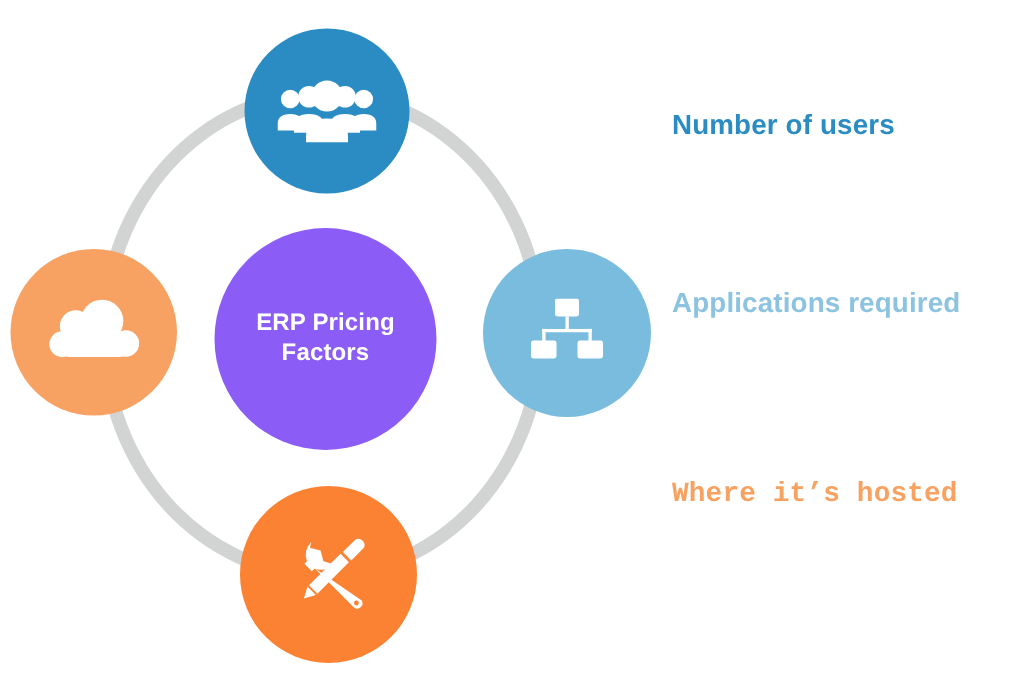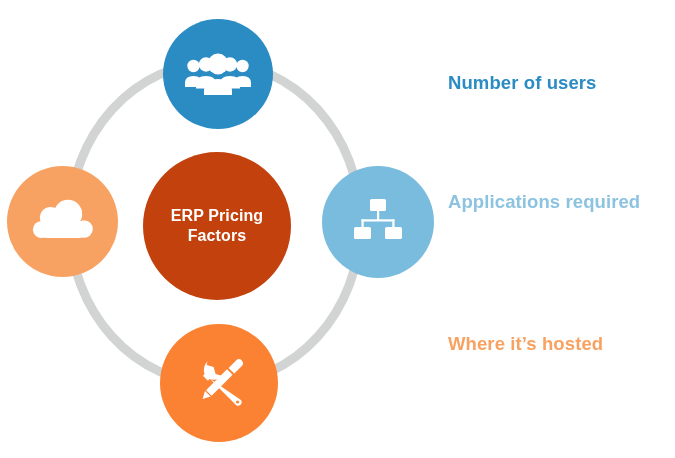--- a/index.html
+++ b/index.html
@@ -78,21 +78,21 @@
     width: 111px;
     height: 111px;
     background: #f7a262;
   }
 
   .node-center {
     left: 143px;
     top: 152px;
     width: 148px;
     height: 148px;
-    background: #c2410c;
+    background: #8b5cf6;
   }
 
   .center-label {
     color: #ffffff;
     font-size: 16px;
     font-weight: bold;
     text-align: center;
     line-height: 1.25;
     letter-spacing: .1px;
     white-space: pre-line;
@@ -115,21 +115,21 @@
     position: absolute;
     font-size: 18.5px;
     font-weight: bold;
     letter-spacing: .1px;
     white-space: nowrap;
   }
 
   .label-0 { top: 72px;  }
   .label-1 { top: 171px; margin-top: 20px; }
   .label-2 { top: 246px; }
-  .label-3 { top: 333px; }
+  .label-3 { top: 319px; font-family: Liberation Mono, monospace; }
 </style>
 </head>
 <body>
 
 <div id="diagram">
 
   <div class="wheel">
 
     <div class="ring"></div>
 

